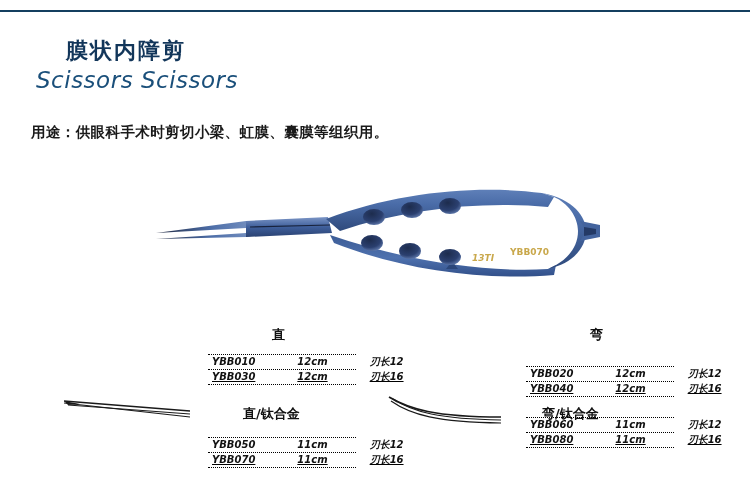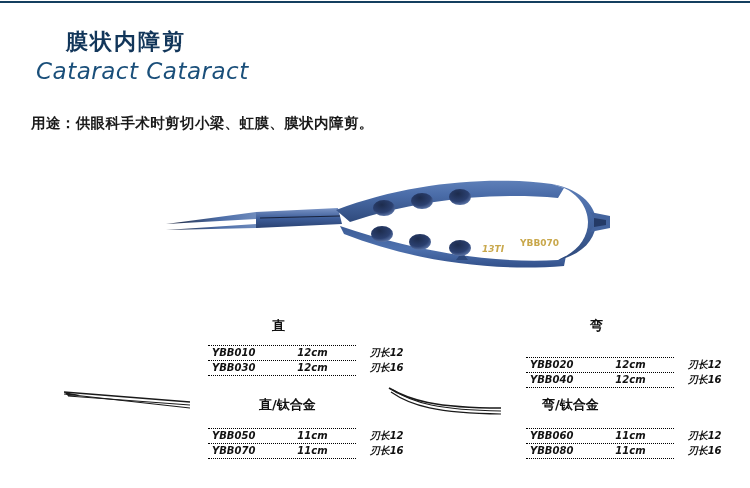--- a/index.html
+++ b/index.html
@@ -1,21 +1,21 @@
 <!DOCTYPE html>
 <html><head>
 <meta charset="utf-8">
 <style>
   html,body{margin:0;padding:0;}
   body{
     width:750px;height:488px;overflow:hidden;background:#ffffff;
     font-family:"Liberation Sans","DejaVu Sans",sans-serif;
     position:relative;
   }
-  .page{position:relative;width:750px;height:407px;}
+  .page{position:relative;width:750px;height:407px;margin-top:9px;}
 
   
   .header{
     position:absolute;left:0;top:0;width:750px;height:96px;
     background:linear-gradient(to bottom,
        #1d5party 0%, #1d5a85 0%, #2e6b95 14%, #4d83a6 30%,
        #8fa9bd 52%, #c3cfd9 70%, #dfe4e9 84%, #f6f7f8 95%, #ffffff 100%);
   }
   .header-topline{
     position:absolute;left:0;top:0;width:750px;height:3px;
@@ -37,77 +37,77 @@
 
   
   .usage{
     position:absolute;left:31px;top:114px;
     font-size:14.5px;color:#1a1a1a;font-weight:bold;
     font-family:"DejaVu Sans","Liberation Sans",sans-serif;
     letter-spacing:.4px;
   }
 
   
-  .photo{position:absolute;left:160px;top:172px;width:450px;height:105px;}
+  .photo{position:absolute;left:150px;top:172px;width:450px;height:105px;}
   .photo svg{display:block;}
 
   
   .sec-title{
     position:absolute;font-size:13px;font-weight:bold;color:#111;
     font-family:"DejaVu Sans","Liberation Sans",sans-serif;
     white-space:nowrap;
   }
   .t-straight{left:272px;top:317px;}
   .t-curved  {left:590px;top:317px;}
-  .t-straight-ti{left:259px;top:396px;}
+  .t-straight-ti{left:243px;top:396px;}
   .t-curved-ti  {left:542px;top:396px;}
 
   
   .spec{
     position:absolute;width:148px;
     border-top:1px dotted #000;border-bottom:1px dotted #000;
     border-collapse:collapse;
   }
   .spec .row{
     display:flex;align-items:flex-start;height:14px;
     border-bottom:1px dotted #000;
     gap:42px;
   }
-  .spec .row:last-child{border-bottom:none;}
+  .spec .row:last-child{border-bottom:none;text-decoration:underline;}
   .spec .c{
     font-size:10px;font-weight:bold;font-style:italic;color:#111;
     font-family:"DejaVu Sans","Liberation Sans",sans-serif;
     white-space:nowrap;line-height:14px;
   }
   .c-code{width:58px;padding-left:4px;}
   .c-len {width:44px;}
   .c-blade{width:42px;text-align:right;font-size:9.5px;}
 
   .tbl-1{left:208px;top:345px;}
   .tbl-2{left:526px;top:357px;}
   .tbl-3{left:208px;top:428px;}
-  .tbl-4{left:526px;top:428px;}
+  .tbl-4{left:526px;top:408px;}
 
   
   .draw{position:absolute;}
   .d-straight{left:58px;top:378px;width:140px;height:40px;}
   .d-curved  {left:383px;top:378px;width:125px;height:45px;}
 </style>
 </head>
 <body>
 
 <div class="page">
 
   <div class="header">
     <div class="header-topline"></div>
   </div>
   <div class="title-cn">膜状内障剪</div>
-  <div class="title-en">Cataract Cataract</div>
-
-  <div class="usage">用途：供眼科手术时剪切小梁、虹膜、膜状内障剪。</div>
+  <div class="title-en">Scissors Scissors</div>
+
+  <div class="usage">用途：供眼科手术时剪切小梁、虹膜、囊膜等组织用。</div>
 
   <div class="photo">
     <svg width="450" height="105" viewBox="0 0 450 105" xmlns="http://www.w3.org/2000/svg">
       <defs>
         <linearGradient id="gBlade" x1="0" y1="0" x2="1" y2="0">
           <stop offset="0%" stop-color="#20283f"></stop>
           <stop offset="45%" stop-color="#4d6ea8"></stop>
           <stop offset="100%" stop-color="#8fa6cf"></stop>
         </linearGradient>
         <linearGradient id="gUpper" x1="0" y1="0" x2="0" y2="1">

